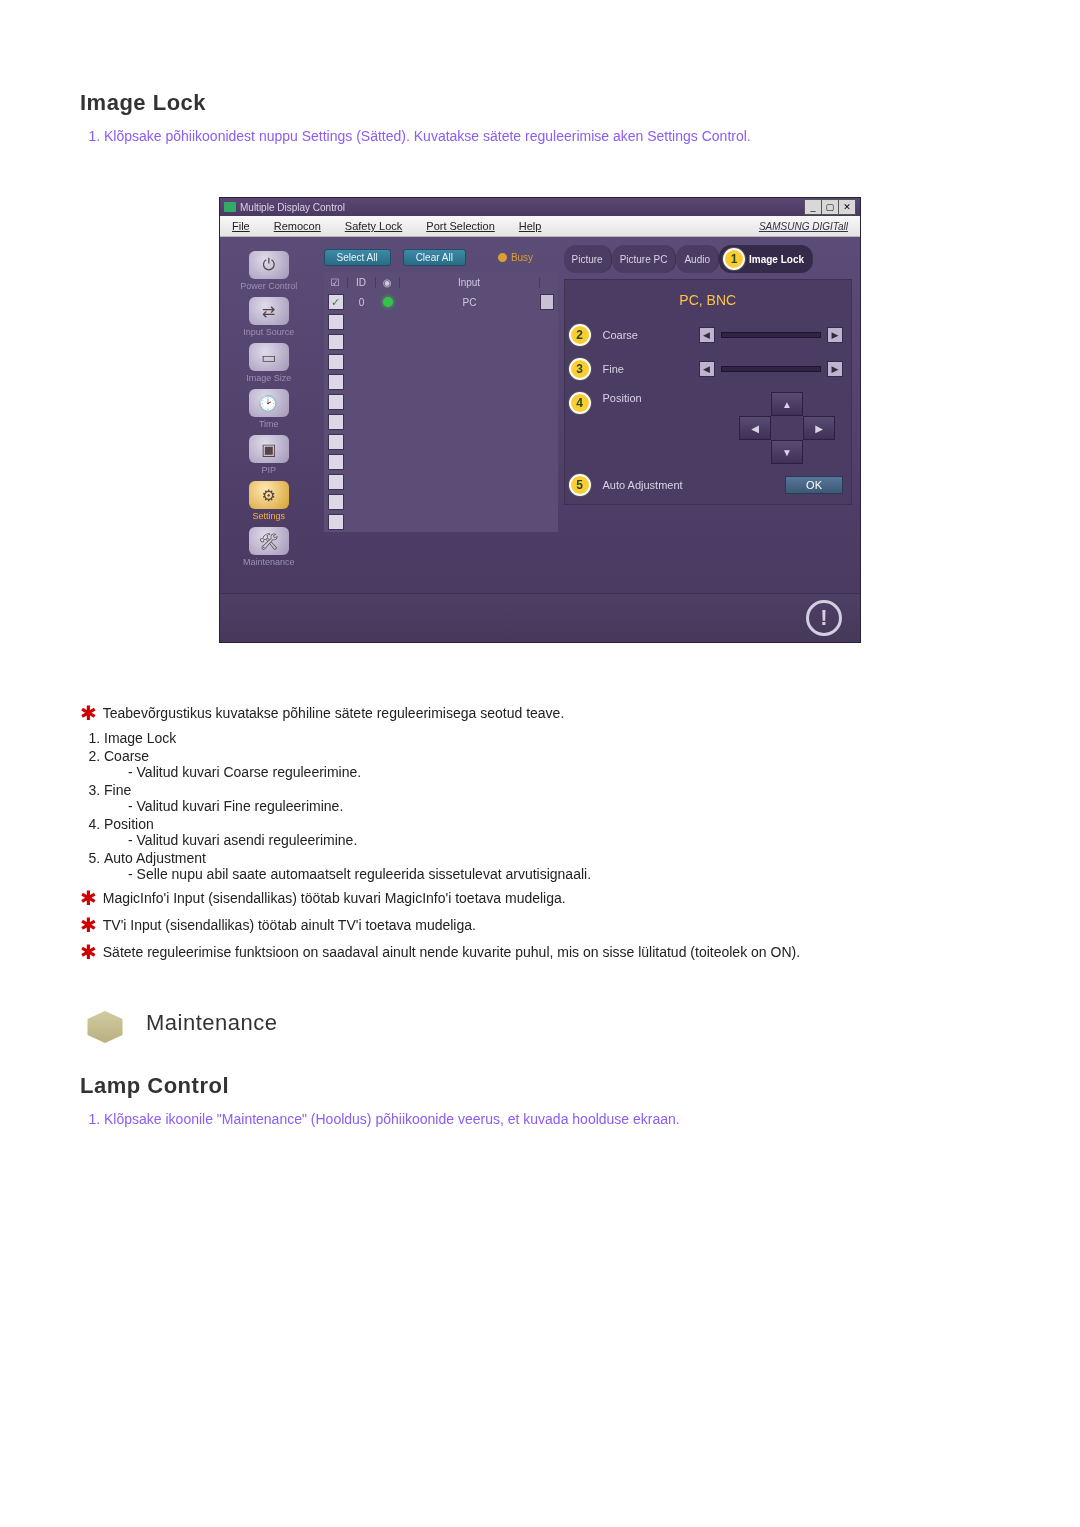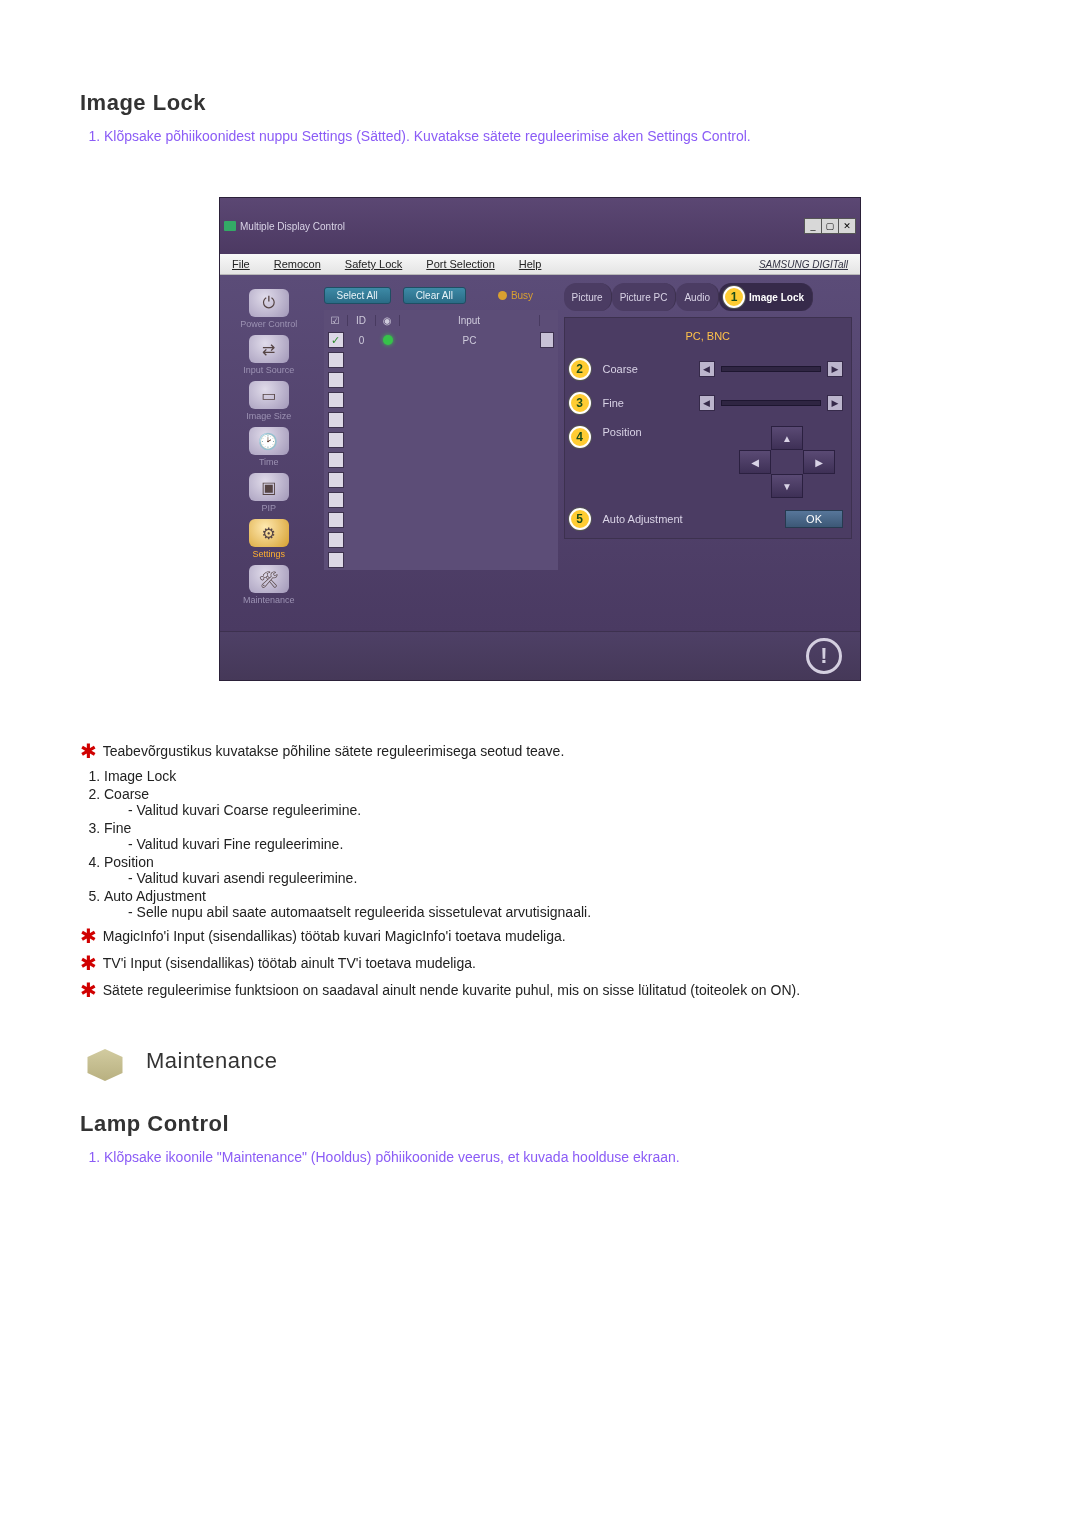--- a/index.html
+++ b/index.html
@@ -43,25 +43,25 @@
   }
   .app-window {
     width: 640px;
     background: linear-gradient(180deg, #6f5b86, #5d4871);
     border: 1px solid #2b2139;
     box-shadow: 0 0 0 1px #8a76a0 inset;
     font-size: 10px;
     color: #cfcbdc;
   }
   .titlebar {
-    height: 32px;
+    height: 18px;
     background: linear-gradient(#5b4773,#4c3962);
     display: flex;
     align-items: center;
-    padding: 12px 4px;
+    padding: 0 4px;
     font-size: 10px;
     color: #d9d3e6;
   }
   .titlebar .logo {
     width: 12px; height: 10px;
     background: #3a6; border-radius: 1px;
     margin-right: 4px;
   }
   .win-btns {
     margin-left: auto;
@@ -231,21 +231,21 @@
   .panel-body {
     background: #4b3c63;
     border: 1px solid #3d314f;
     padding: 8px 8px 8px 8px;
     display: flex;
     flex-direction: column;
     gap: 12px;
   }
   .sub-title {
     text-align: center;
-    font-size: 11px;
+    font-size: 14px;
     color: #ffc24a;
     margin: 4px 0;
   }
   .ctrl-row {
     display: flex;
     align-items: center;
     gap: 6px;
     font-size: 11px;
     color: #d9d3e6;
   }

